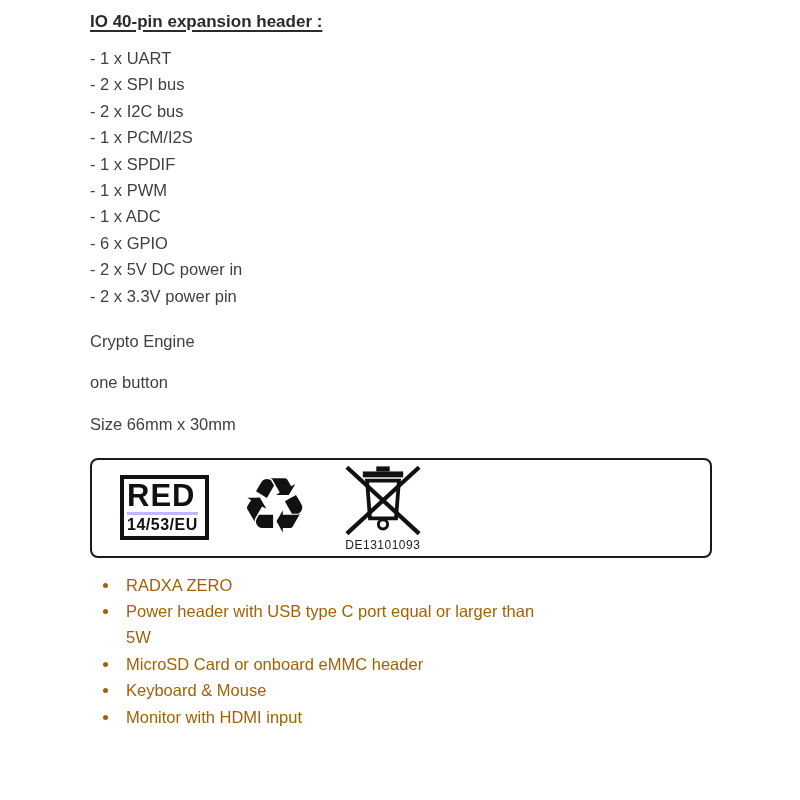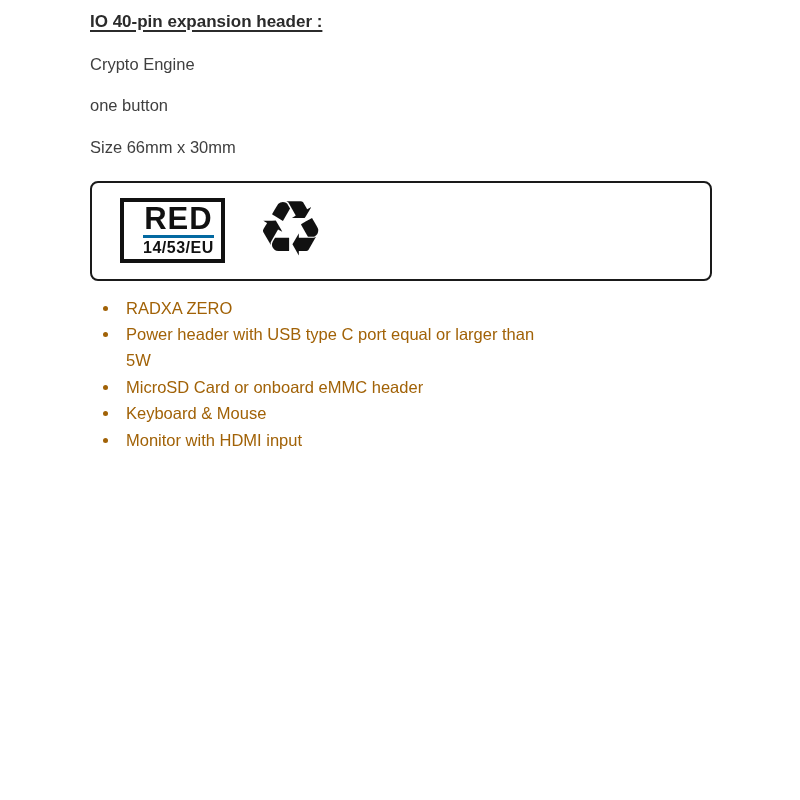--- a/index.html
+++ b/index.html
@@ -47,35 +47,34 @@
     height: 100px;
     border: 2px solid #1a1a1a;
     border-radius: 8px;
     display: flex;
     align-items: center;
     padding-left: 28px;
     gap: 32px;
   }
   .red-mark {
     border: 4px solid #111111;
-    text-align: center;
-    padding: 1px 7px 2px 19px;
+    padding: 1px 7px 2px 3px;
     color: #111111;
   }
   .red-mark .red-line1 {
     font-size: 31px;
     font-weight: 800;
     line-height: 1.0;
     letter-spacing: 1px;
   }
   .red-mark .red-line2 {
     font-size: 16px;
     font-weight: 800;
     letter-spacing: 0.5px;
-    border-top: 3px solid #0369a1;
+    border-top: 3px solid #c4b5fd;
     margin-top: 1px;
     padding-top: 1px;
   }
   .recycle-glyph {
     font-size: 76px;
     line-height: 1;
     color: #111111;
     transform: translateY(-2px);
   }
   .weee-group {
@@ -108,35 +107,63 @@
     padding-left: 6px;
   }
 </style>
 </head>
 <body>
 
 <div class="page">
 
   <div class="section-title">IO 40-pin expansion header :</div>
 
+  <div class="plain-list">
+    <div class="line">- 1 x UART</div>
+    <div class="line">- 2 x SPI bus</div>
+    <div class="line">- 2 x I2C bus</div>
+    <div class="line">- 1 x PCM/I2S</div>
+    <div class="line">- 1 x SPDIF</div>
+    <div class="line">- 1 x PWM</div>
+    <div class="line">- 1 x ADC</div>
+    <div class="line">- 6 x GPIO</div>
+    <div class="line">- 2 x 5V DC power in</div>
+    <div class="line">- 2 x 3.3V power pin</div>
+  </div>
 
 
   <div class="para">Crypto Engine</div>
   <div class="para">one button</div>
   <div class="para">Size 66mm x 30mm</div>
 
   <div class="cert-box">
 
     <div class="red-mark">
       <div class="red-line1">RED</div>
       <div class="red-line2">14/53/EU</div>
     </div>
 
     <div class="recycle-glyph">♻</div>
 
+    <div class="weee-group">
+      <svg width="84" height="74" viewBox="0 0 100 88">
+
+        <rect x="42" y="4" width="16" height="6" fill="#111111"></rect>
+
+        <rect x="26" y="10" width="48" height="7" fill="#111111"></rect>
+
+        <path d="M31 21 L69 21 L65.5 66 L34.5 66 Z" fill="none" stroke="#111111" stroke-width="4.5"></path>
+
+        <circle cx="50" cy="73" r="5.5" fill="none" stroke="#111111" stroke-width="3.5"></circle>
+
+        <line x1="7" y1="5" x2="93" y2="84" stroke="#111111" stroke-width="5"></line>
+        <line x1="93" y1="5" x2="7" y2="84" stroke="#111111" stroke-width="5"></line>
+      </svg>
+      <div class="weee-number">DE13101093</div>
+    </div>
 
   </div>
 
 
   <ul class="essentials-list">
     <li>RADXA ZERO</li>
     <li>Power header with USB type C port equal or larger than 5W</li>
     <li>MicroSD Card or onboard eMMC header</li>
     <li>Keyboard &amp; Mouse</li>
     <li>Monitor with HDMI input</li>

